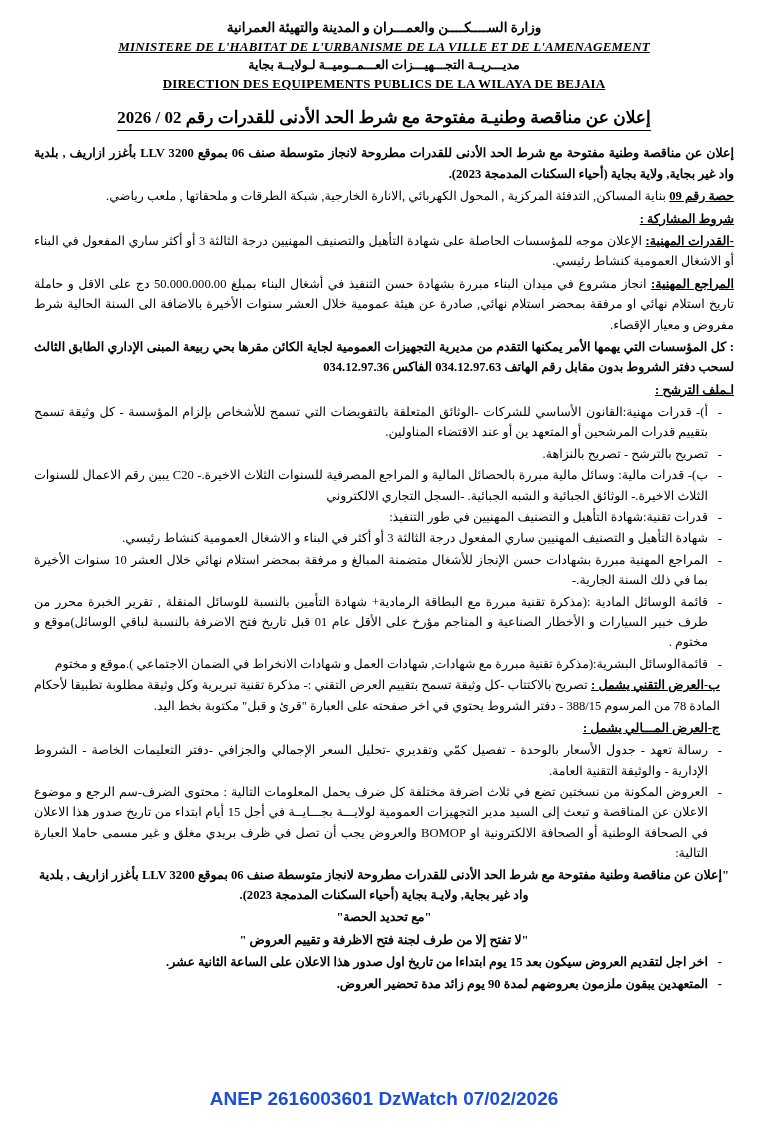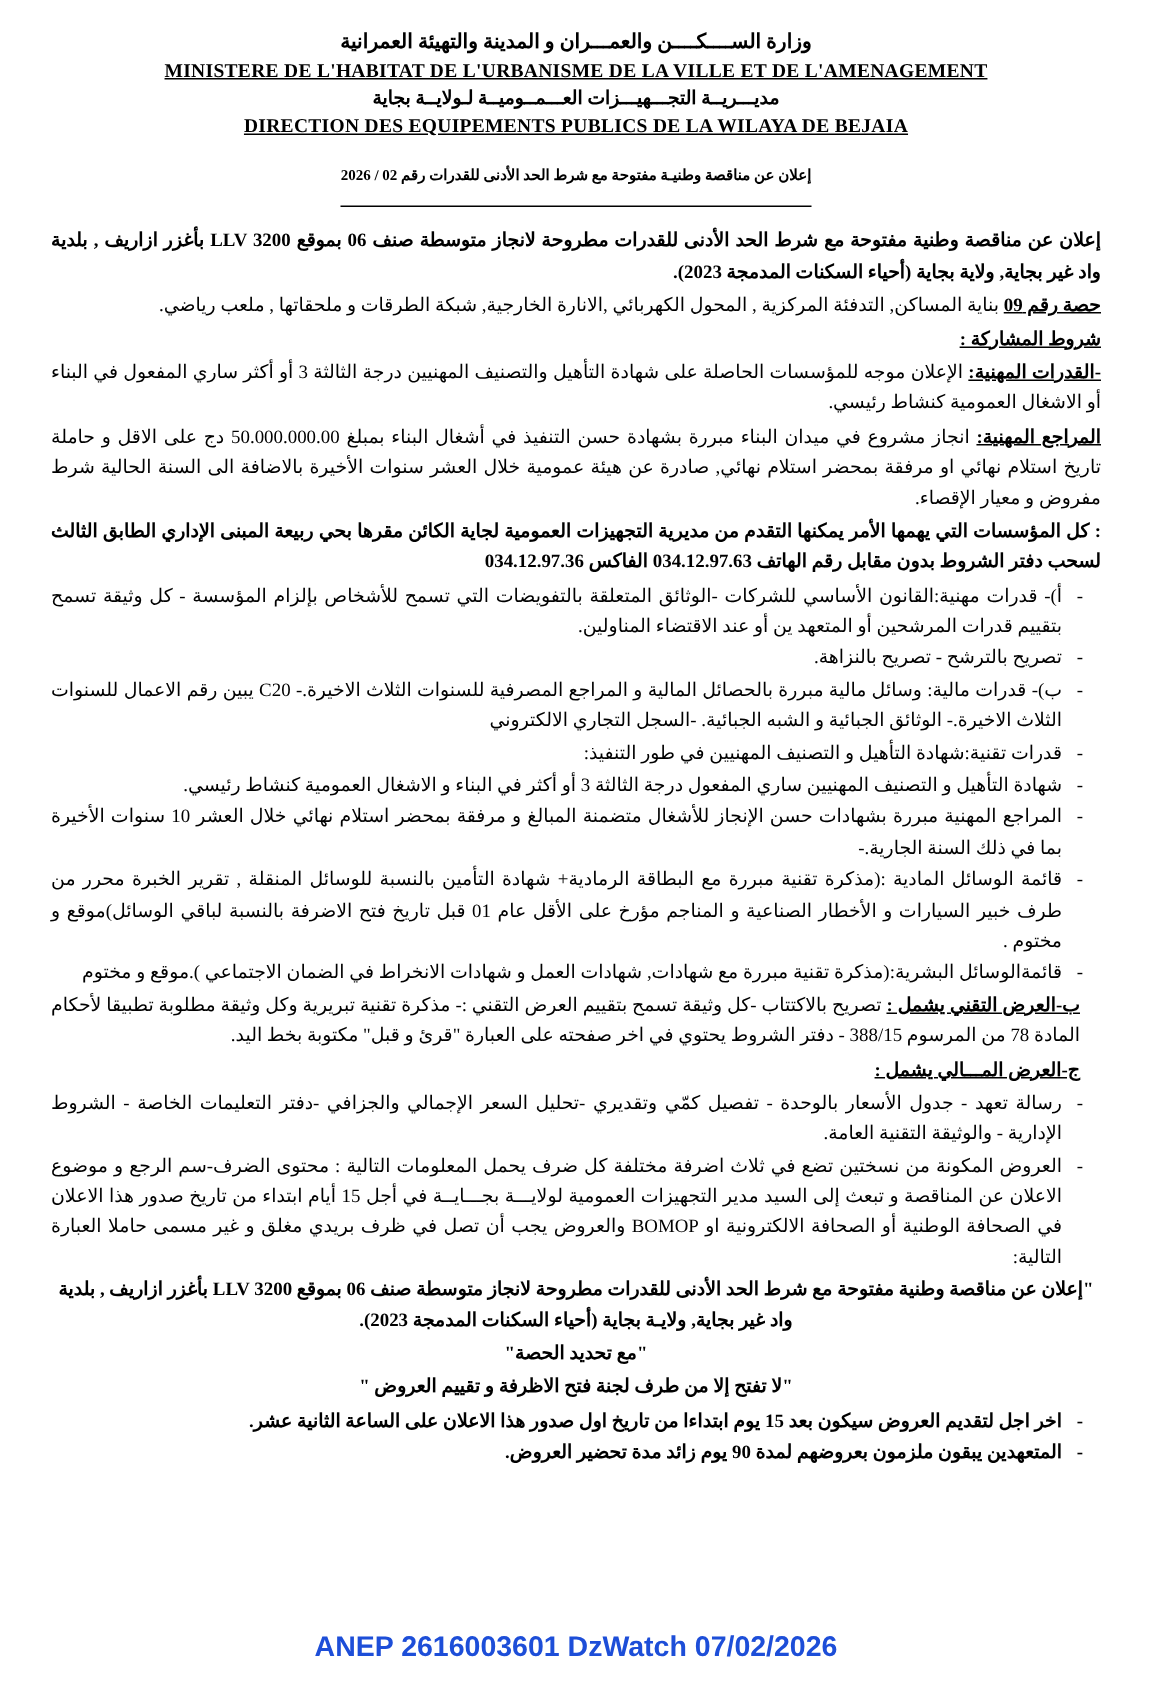--- a/index.html
+++ b/index.html
@@ -23,35 +23,35 @@
   .header {
     text-align: center;
     direction: rtl;
   }
   .hdr-line {
     font-weight: bold;
     line-height: 1.45;
     letter-spacing: 0.2px;
   }
   .hdr-ar1 { font-size: 13.5px; }
-  .hdr-fr1 { font-size: 13px; font-family: "Liberation Serif", serif; direction: ltr; text-decoration: underline; }
+  .hdr-fr1 { font-size: 13px; font-family: "Liberation Serif", serif; direction: ltr; text-decoration: underline; font-style: italic; }
   .hdr-ar2 { font-size: 12.5px; letter-spacing: 1.2px; }
   .hdr-fr2 { font-size: 13px; direction: ltr; text-decoration: underline; }
 
   .title-block {
     margin-top: 14px;
     text-align: center;
     direction: rtl;
   }
   .title-main {
-    font-size: 10px;
+    font-size: 17px;
     font-weight: bold;
     display: inline-block;
     border-bottom: 1px solid #000;
-    padding-bottom: 14px;
+    padding-bottom: 2px;
   }
   .title-main .num { direction: ltr; display: inline-block; unicode-bidi: isolate; }
 
   .body-txt {
     margin-top: 12px;
     direction: rtl;
     text-align: justify;
     font-size: 12.6px;
     line-height: 1.62;
   }
@@ -127,20 +127,21 @@
       <span>الإعلان موجه للمؤسسات الحاصلة على شهادة التأهيل والتصنيف المهنيين درجة الثالثة 3 أو أكثر ساري المفعول في البناء أو الاشغال العمومية كنشاط رئيسي.</span>
     </p>
 
     <p class="para">
       <span class="bu">المراجع المهنية:</span>
       <span>انجاز مشروع في ميدان البناء مبررة بشهادة حسن التنفيذ في أشغال البناء بمبلغ 50.000.000.00 دج على الاقل و حاملة تاريخ استلام نهائي او مرفقة بمحضر استلام نهائي, صادرة عن هيئة عمومية خلال العشر سنوات الأخيرة بالاضافة الى السنة الحالية شرط مفروض و معيار الإقصاء.</span>
     </p>
 
     <p class="para b">: كل المؤسسات التي يهمها الأمر يمكنها التقدم من مديرية التجهيزات العمومية لجاية الكائن مقرها بحي ربيعة المبنى الإداري الطابق الثالث لسحب دفتر الشروط بدون مقابل رقم الهاتف 034.12.97.63 الفاكس 034.12.97.36</p>
 
+    <p class="para bu">اـملف الترشح :</p>
 
     <ul class="dashlist">
       <li>أ)- قدرات مهنية:القانون الأساسي للشركات -الوثائق المتعلقة بالتفويضات التي تسمح للأشخاص بإلزام المؤسسة - كل وثيقة تسمح بتقييم قدرات المرشحين أو المتعهد ين أو عند الاقتضاء المناولين.</li>
       <li>تصريح بالترشح - تصريح بالنزاهة.</li>
       <li>ب)- قدرات مالية: وسائل مالية مبررة بالحصائل المالية و المراجع المصرفية للسنوات الثلاث الاخيرة.- C20 يبين رقم الاعمال للسنوات الثلاث الاخيرة.- الوثائق الجبائية و الشبه الجبائية. -السجل التجاري الالكتروني</li>
       <li>قدرات تقنية:شهادة التأهيل و التصنيف المهنيين في طور التنفيذ:</li>
     </ul>
 
     <ul class="dashlist indent1">
       <li>شهادة التأهيل و التصنيف المهنيين ساري المفعول درجة الثالثة 3 أو أكثر في البناء و الاشغال العمومية كنشاط رئيسي.</li>

